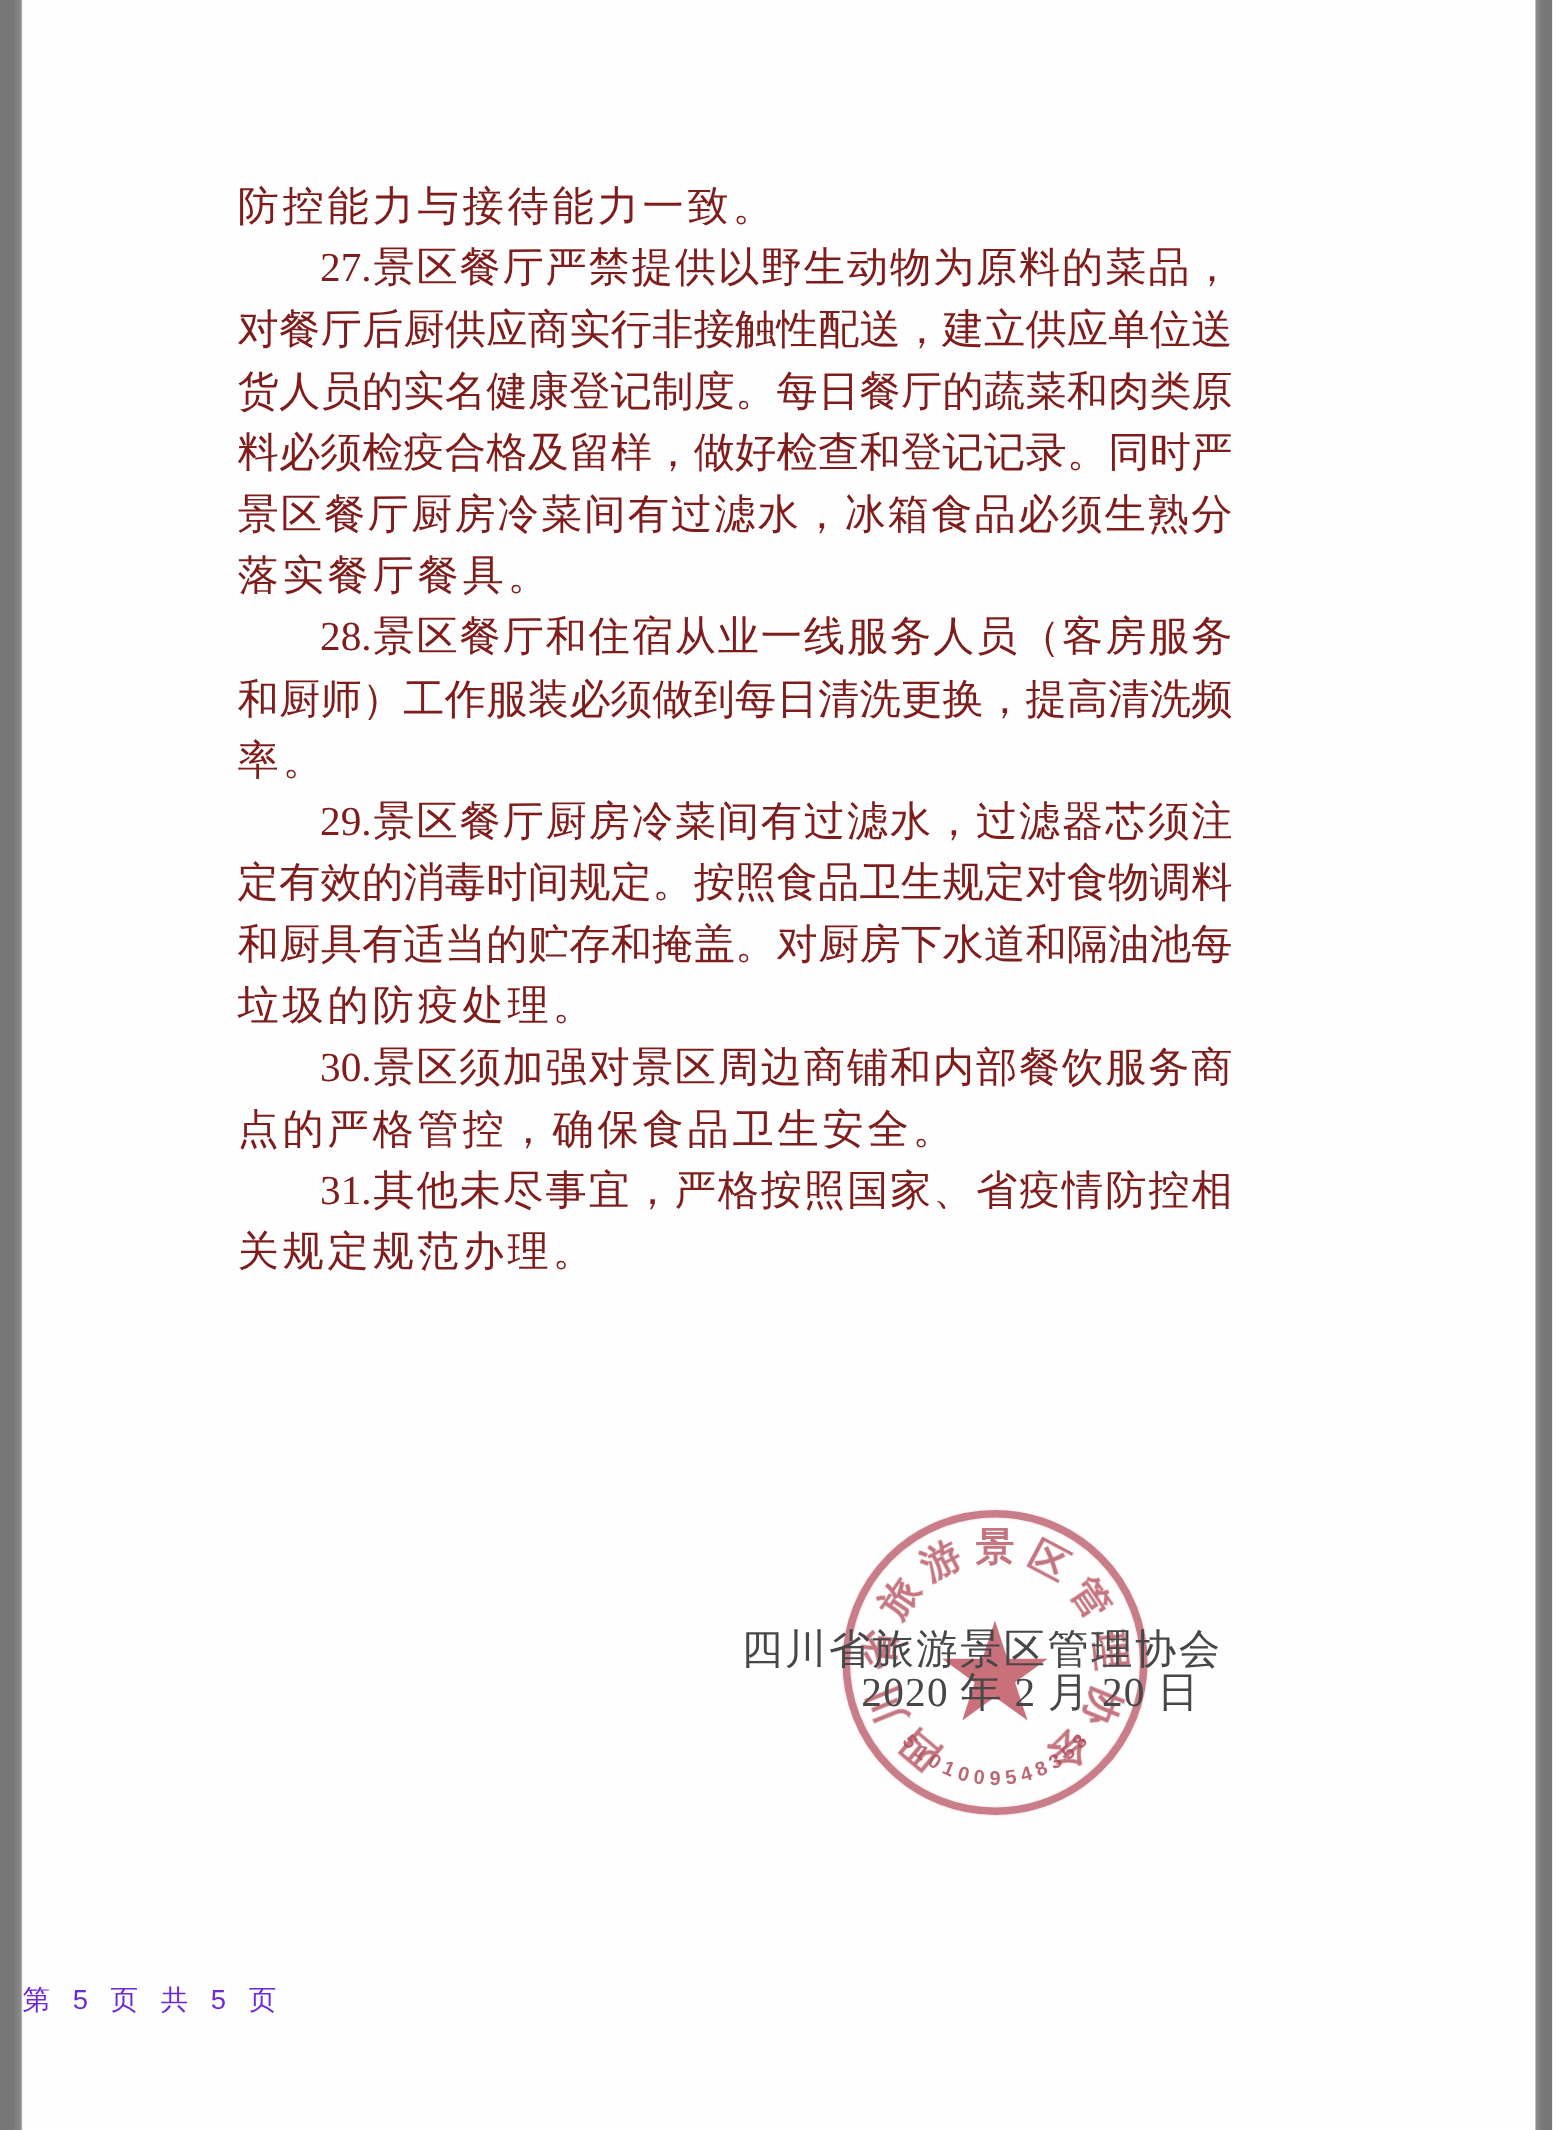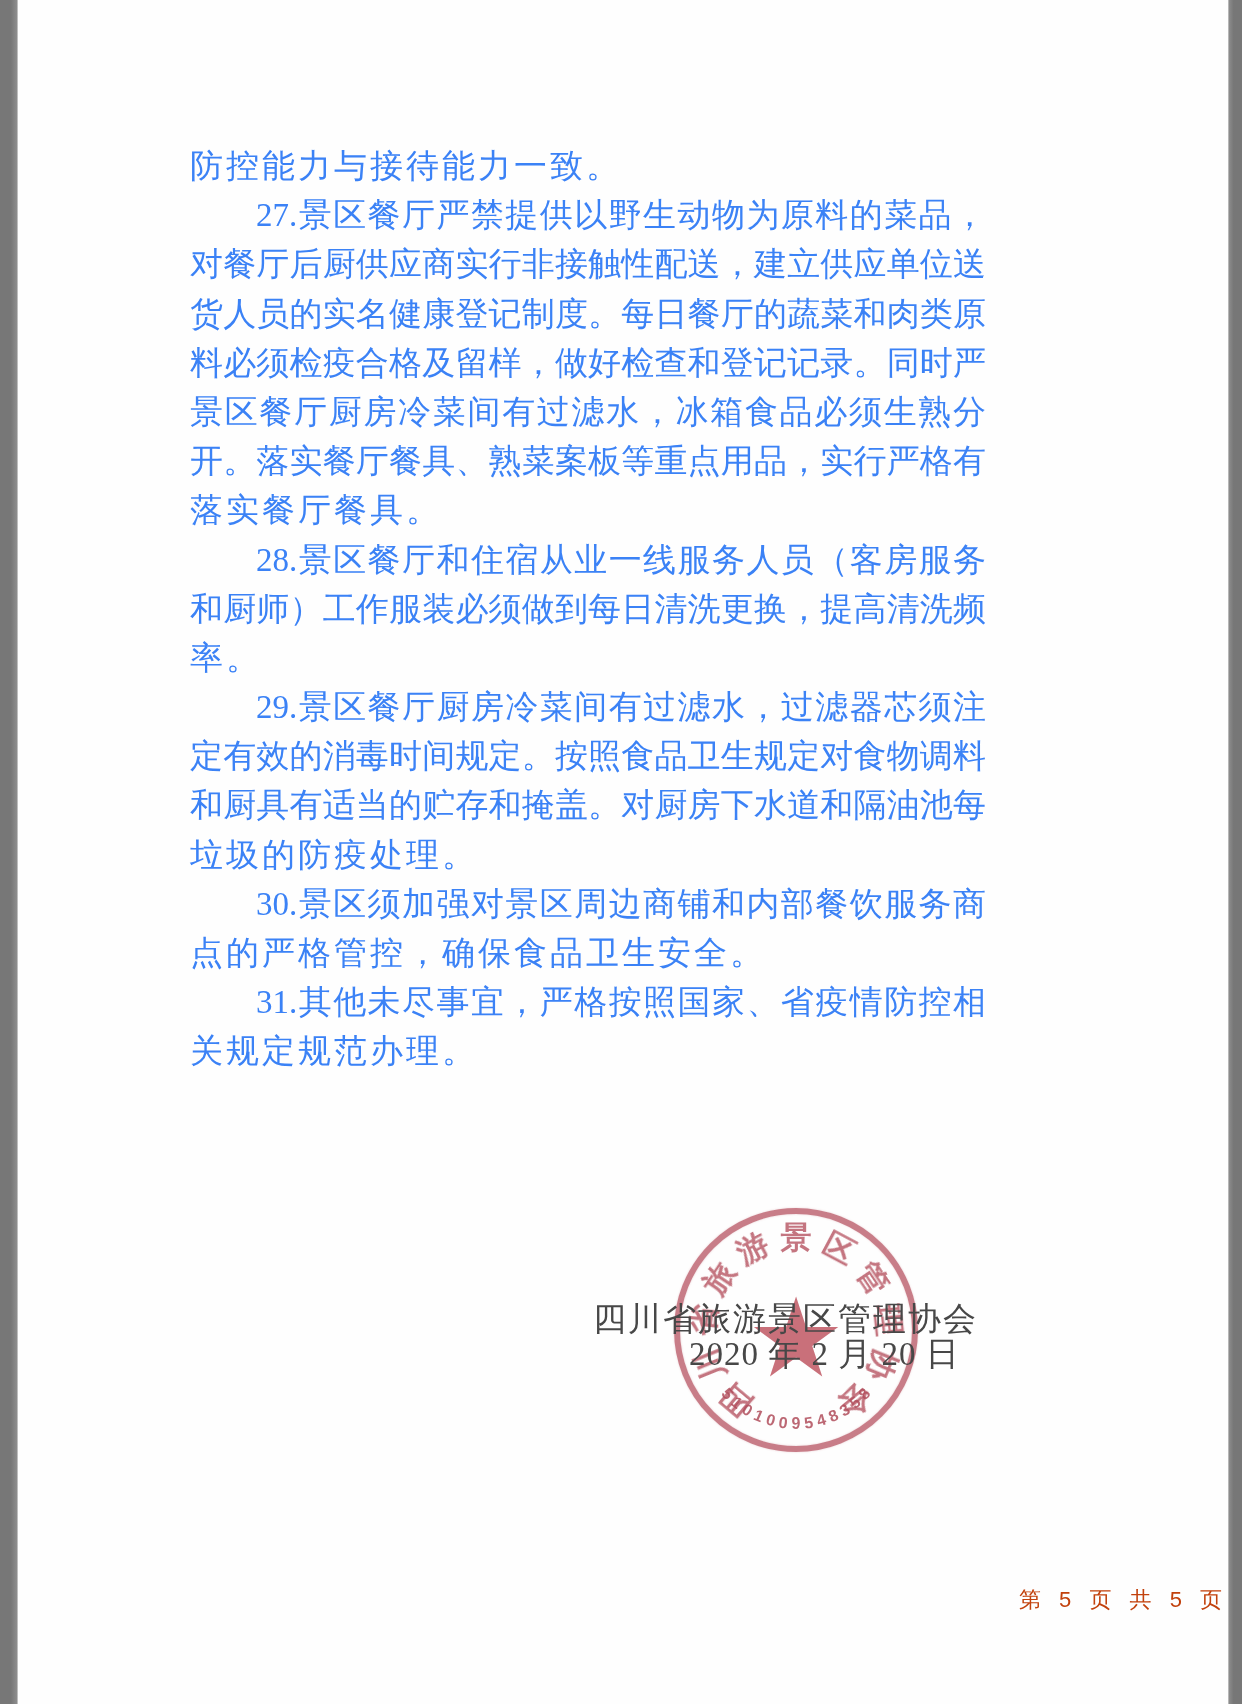--- a/index.html
+++ b/index.html
@@ -8,21 +8,21 @@
     background:#fdfdfd;
     font-family:"Liberation Serif","DejaVu Serif",serif;
   }
   .edge{position:absolute;top:0;bottom:0;width:18px;}
   .edge.left{left:0;background:linear-gradient(to right,#777 60%,#8c8c8c 92%,#d9d9d9);}
   .edge.right{right:0;width:14px;background:linear-gradient(to left,#777 60%,#8c8c8c 92%,#d9d9d9);}
   .page{position:absolute;left:18px;right:14px;top:0;bottom:0;background:#fefefe;}
 
   .body-text{
     position:absolute;left:172px;top:142px;width:796px;
-    font-size:33px;color:#3b82f6;
+    font-size:33px;color:#7f1d1d;
   }
   .line{
     height:49.2px;line-height:49.2px;white-space:nowrap;
     text-align:justify;text-align-last:justify;text-justify:inter-character;
     white-space:normal;
   }
   .line.start{text-indent:66px;}
   .line.end{text-align:left;text-align-last:left;letter-spacing:3px;}
 
   
@@ -55,42 +55,41 @@
     color:rgba(181,82,96,.8);filter:blur(.3px);
   }
   .stamp .ser-char{
     position:absolute;left:50%;top:50%;width:16px;height:20px;margin:-10px 0 0 -8px;
     font-size:16px;line-height:20px;text-align:center;font-weight:bold;
     color:rgba(176,78,92,.85);
     font-family:"Liberation Sans",sans-serif;
   }
 
   .footer{
-    position:absolute;left:0;right:0;top:1585px;text-align:right;
-    font-size:22px;letter-spacing:6px;color:#c2410c;
+    position:absolute;left:0;right:0;top:1585px;text-align:left;
+    font-size:22px;letter-spacing:6px;color:#6d28d9;
     font-family:"Liberation Sans","DejaVu Sans",sans-serif;
   }
 </style>
 </head>
 <body>
 
 <div class="screen">
   <div class="edge left"></div>
   <div class="edge right"></div>
 
   <div class="page">
 
     <div class="body-text">
       <div class="line end">防控能力与接待能力一致。</div>
       <div class="line start">27.景区餐厅严禁提供以野生动物为原料的菜品，</div>
       <div class="line">对餐厅后厨供应商实行非接触性配送，建立供应单位送</div>
       <div class="line">货人员的实名健康登记制度。每日餐厅的蔬菜和肉类原</div>
       <div class="line">料必须检疫合格及留样，做好检查和登记记录。同时严</div>
       <div class="line">景区餐厅厨房冷菜间有过滤水，冰箱食品必须生熟分</div>
-      <div class="line">开。落实餐厅餐具、熟菜案板等重点用品，实行严格有</div>
       <div class="line end">落实餐厅餐具。</div>
       <div class="line start">28.景区餐厅和住宿从业一线服务人员（客房服务</div>
       <div class="line">和厨师）工作服装必须做到每日清洗更换，提高清洗频</div>
       <div class="line end">率。</div>
       <div class="line start">29.景区餐厅厨房冷菜间有过滤水，过滤器芯须注</div>
       <div class="line">定有效的消毒时间规定。按照食品卫生规定对食物调料</div>
       <div class="line">和厨具有适当的贮存和掩盖。对厨房下水道和隔油池每</div>
       <div class="line end">垃圾的防疫处理。</div>
       <div class="line start">30.景区须加强对景区周边商铺和内部餐饮服务商</div>
       <div class="line end">点的严格管控，确保食品卫生安全。</div>

